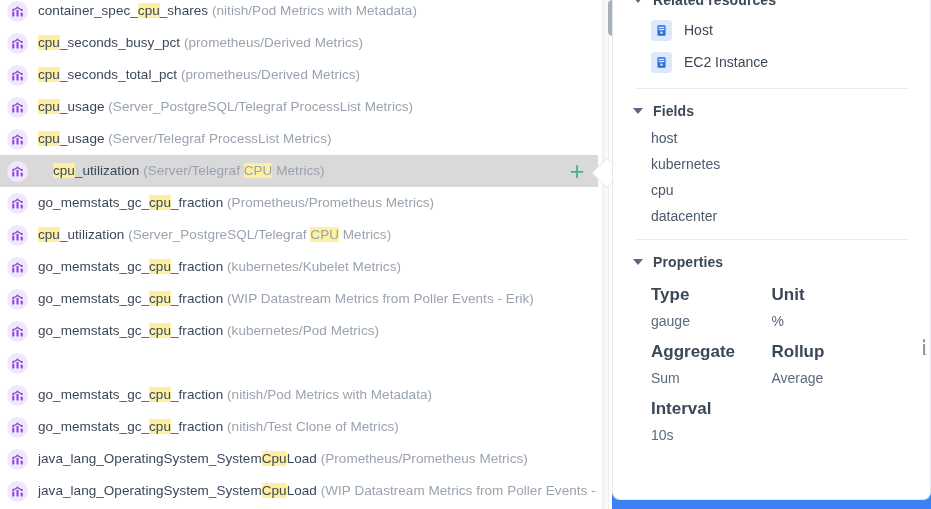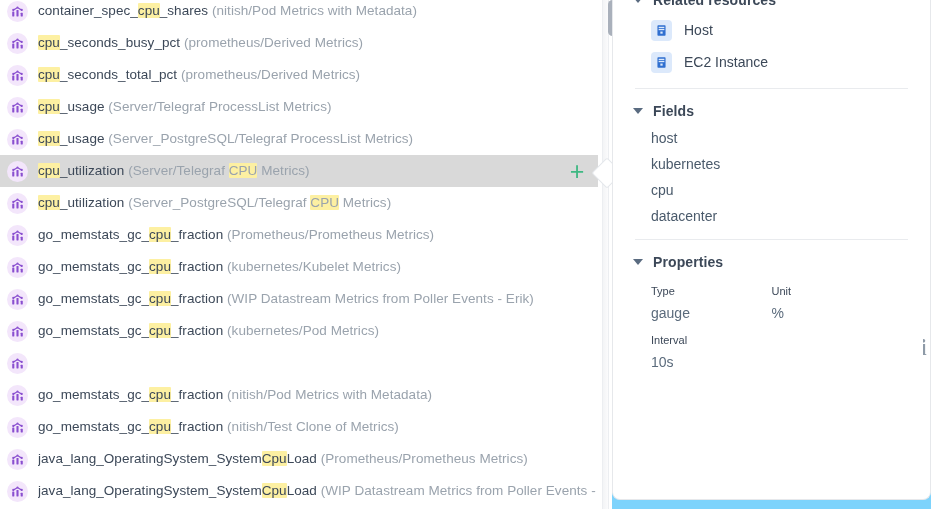--- a/index.html
+++ b/index.html
@@ -15,21 +15,21 @@
     position: relative;
     color: #3c4858;
   }
 
   
   #app {
     position: absolute;
     inset: 0;
     display: flex;
     flex-direction: row;
-    background: #7dd3fc;
+    background: #3b82f6;
   }
 
   
   .results-pane {
     position: relative;
     width: 598px;
     height: 509px;
     background: #ffffff;
     overflow: hidden;
   }
@@ -43,20 +43,21 @@
     height: 32px;
     display: flex;
     align-items: center;
     padding: 0 0 0 7px;
     box-sizing: border-box;
     position: relative;
     background: transparent;
   }
   .result-row.selected {
     background: #d9d9d9;
+    gap: 15px;
   }
   .metric-icon {
     flex: 0 0 auto;
     width: 21px;
     height: 21px;
     border-radius: 50%;
     background: #f3e6fb;
     display: flex;
     align-items: center;
     justify-content: center;
@@ -238,22 +239,22 @@
     padding-left: 18px;
     padding-right: 18px;
     padding-top: 9px;
   }
   .prop-pair-row {
     display: flex;
     margin-bottom: 13px;
   }
   .prop-cell { width: 146px; }
   .prop-label {
-    font-size: 11px;
-    font-weight: 400;
+    font-size: 17px;
+    font-weight: 700;
     color: #3c4858;
     margin-bottom: 8px;
   }
   .prop-value {
     font-size: 14px;
     color: #5b6b7c;
   }
 
   
   .edge-info {
@@ -329,35 +330,35 @@
             <svg width="13" height="13" viewBox="0 0 16 16" aria-hidden="true">
               <rect x="1.5" y="8" width="2.6" height="6" rx="0.5" fill="#8a4fd0"></rect>
               <rect x="6.7" y="6" width="2.6" height="8" rx="0.5" fill="#8a4fd0"></rect>
               <rect x="11.9" y="9.5" width="2.6" height="4.5" rx="0.5" fill="#8a4fd0"></rect>
               <path d="M2.8 6.3 L8 3.2 L13.2 6.3" stroke="#8a4fd0" stroke-width="1.5" fill="none" stroke-linecap="round"></path>
               <circle cx="2.8" cy="6.0" r="1.25" fill="#8a4fd0"></circle>
               <circle cx="8" cy="3.0" r="1.25" fill="#8a4fd0"></circle>
               <circle cx="13.2" cy="6.0" r="1.25" fill="#8a4fd0"></circle>
             </svg>
           </span>
+          <span class="row-text"><span class="row-name"><span class="hl">cpu</span>_usage</span> <span class="row-src">(Server_PostgreSQL/Telegraf ProcessList Metrics)</span></span>
+        </div>
+        <div class="result-row">
+          <span class="metric-icon">
+            <svg width="13" height="13" viewBox="0 0 16 16" aria-hidden="true">
+              <rect x="1.5" y="8" width="2.6" height="6" rx="0.5" fill="#8a4fd0"></rect>
+              <rect x="6.7" y="6" width="2.6" height="8" rx="0.5" fill="#8a4fd0"></rect>
+              <rect x="11.9" y="9.5" width="2.6" height="4.5" rx="0.5" fill="#8a4fd0"></rect>
+              <path d="M2.8 6.3 L8 3.2 L13.2 6.3" stroke="#8a4fd0" stroke-width="1.5" fill="none" stroke-linecap="round"></path>
+              <circle cx="2.8" cy="6.0" r="1.25" fill="#8a4fd0"></circle>
+              <circle cx="8" cy="3.0" r="1.25" fill="#8a4fd0"></circle>
+              <circle cx="13.2" cy="6.0" r="1.25" fill="#8a4fd0"></circle>
+            </svg>
+          </span>
           <span class="row-text"><span class="row-name"><span class="hl">cpu</span>_usage</span> <span class="row-src">(Server/Telegraf ProcessList Metrics)</span></span>
-        </div>
-        <div class="result-row">
-          <span class="metric-icon">
-            <svg width="13" height="13" viewBox="0 0 16 16" aria-hidden="true">
-              <rect x="1.5" y="8" width="2.6" height="6" rx="0.5" fill="#8a4fd0"></rect>
-              <rect x="6.7" y="6" width="2.6" height="8" rx="0.5" fill="#8a4fd0"></rect>
-              <rect x="11.9" y="9.5" width="2.6" height="4.5" rx="0.5" fill="#8a4fd0"></rect>
-              <path d="M2.8 6.3 L8 3.2 L13.2 6.3" stroke="#8a4fd0" stroke-width="1.5" fill="none" stroke-linecap="round"></path>
-              <circle cx="2.8" cy="6.0" r="1.25" fill="#8a4fd0"></circle>
-              <circle cx="8" cy="3.0" r="1.25" fill="#8a4fd0"></circle>
-              <circle cx="13.2" cy="6.0" r="1.25" fill="#8a4fd0"></circle>
-            </svg>
-          </span>
-          <span class="row-text"><span class="row-name"><span class="hl">cpu</span>_usage</span> <span class="row-src">(Server_PostgreSQL/Telegraf ProcessList Metrics)</span></span>
         </div>
         <div class="result-row selected">
           <span class="metric-icon">
             <svg width="13" height="13" viewBox="0 0 16 16" aria-hidden="true">
               <rect x="1.5" y="8" width="2.6" height="6" rx="0.5" fill="#8a4fd0"></rect>
               <rect x="6.7" y="6" width="2.6" height="8" rx="0.5" fill="#8a4fd0"></rect>
               <rect x="11.9" y="9.5" width="2.6" height="4.5" rx="0.5" fill="#8a4fd0"></rect>
               <path d="M2.8 6.3 L8 3.2 L13.2 6.3" stroke="#8a4fd0" stroke-width="1.5" fill="none" stroke-linecap="round"></path>
               <circle cx="2.8" cy="6.0" r="1.25" fill="#8a4fd0"></circle>
               <circle cx="8" cy="3.0" r="1.25" fill="#8a4fd0"></circle>
@@ -372,35 +373,35 @@
             <svg width="13" height="13" viewBox="0 0 16 16" aria-hidden="true">
               <rect x="1.5" y="8" width="2.6" height="6" rx="0.5" fill="#8a4fd0"></rect>
               <rect x="6.7" y="6" width="2.6" height="8" rx="0.5" fill="#8a4fd0"></rect>
               <rect x="11.9" y="9.5" width="2.6" height="4.5" rx="0.5" fill="#8a4fd0"></rect>
               <path d="M2.8 6.3 L8 3.2 L13.2 6.3" stroke="#8a4fd0" stroke-width="1.5" fill="none" stroke-linecap="round"></path>
               <circle cx="2.8" cy="6.0" r="1.25" fill="#8a4fd0"></circle>
               <circle cx="8" cy="3.0" r="1.25" fill="#8a4fd0"></circle>
               <circle cx="13.2" cy="6.0" r="1.25" fill="#8a4fd0"></circle>
             </svg>
           </span>
+          <span class="row-text"><span class="row-name">go_memstats_gc_<span class="hl">cpu</span>_fraction</span> <span class="row-src">(Prometheus/Prometheus Metrics)</span></span>
+        </div>
+        <div class="result-row">
+          <span class="metric-icon">
+            <svg width="13" height="13" viewBox="0 0 16 16" aria-hidden="true">
+              <rect x="1.5" y="8" width="2.6" height="6" rx="0.5" fill="#8a4fd0"></rect>
+              <rect x="6.7" y="6" width="2.6" height="8" rx="0.5" fill="#8a4fd0"></rect>
+              <rect x="11.9" y="9.5" width="2.6" height="4.5" rx="0.5" fill="#8a4fd0"></rect>
+              <path d="M2.8 6.3 L8 3.2 L13.2 6.3" stroke="#8a4fd0" stroke-width="1.5" fill="none" stroke-linecap="round"></path>
+              <circle cx="2.8" cy="6.0" r="1.25" fill="#8a4fd0"></circle>
+              <circle cx="8" cy="3.0" r="1.25" fill="#8a4fd0"></circle>
+              <circle cx="13.2" cy="6.0" r="1.25" fill="#8a4fd0"></circle>
+            </svg>
+          </span>
           <span class="row-text"><span class="row-name"><span class="hl">cpu</span>_utilization</span> <span class="row-src">(Server_PostgreSQL/Telegraf <span class="hl-src">CPU</span> Metrics)</span></span>
-        </div>
-        <div class="result-row">
-          <span class="metric-icon">
-            <svg width="13" height="13" viewBox="0 0 16 16" aria-hidden="true">
-              <rect x="1.5" y="8" width="2.6" height="6" rx="0.5" fill="#8a4fd0"></rect>
-              <rect x="6.7" y="6" width="2.6" height="8" rx="0.5" fill="#8a4fd0"></rect>
-              <rect x="11.9" y="9.5" width="2.6" height="4.5" rx="0.5" fill="#8a4fd0"></rect>
-              <path d="M2.8 6.3 L8 3.2 L13.2 6.3" stroke="#8a4fd0" stroke-width="1.5" fill="none" stroke-linecap="round"></path>
-              <circle cx="2.8" cy="6.0" r="1.25" fill="#8a4fd0"></circle>
-              <circle cx="8" cy="3.0" r="1.25" fill="#8a4fd0"></circle>
-              <circle cx="13.2" cy="6.0" r="1.25" fill="#8a4fd0"></circle>
-            </svg>
-          </span>
-          <span class="row-text"><span class="row-name">go_memstats_gc_<span class="hl">cpu</span>_fraction</span> <span class="row-src">(Prometheus/Prometheus Metrics)</span></span>
         </div>
         <div class="result-row">
           <span class="metric-icon">
             <svg width="13" height="13" viewBox="0 0 16 16" aria-hidden="true">
               <rect x="1.5" y="8" width="2.6" height="6" rx="0.5" fill="#8a4fd0"></rect>
               <rect x="6.7" y="6" width="2.6" height="8" rx="0.5" fill="#8a4fd0"></rect>
               <rect x="11.9" y="9.5" width="2.6" height="4.5" rx="0.5" fill="#8a4fd0"></rect>
               <path d="M2.8 6.3 L8 3.2 L13.2 6.3" stroke="#8a4fd0" stroke-width="1.5" fill="none" stroke-linecap="round"></path>
               <circle cx="2.8" cy="6.0" r="1.25" fill="#8a4fd0"></circle>
               <circle cx="8" cy="3.0" r="1.25" fill="#8a4fd0"></circle>
@@ -578,20 +579,30 @@
                 <div class="prop-label">Type</div>
                 <div class="prop-value">gauge</div>
               </div>
               <div class="prop-cell">
                 <div class="prop-label">Unit</div>
                 <div class="prop-value">%</div>
               </div>
             </div>
             <div class="prop-pair-row">
               <div class="prop-cell">
+                <div class="prop-label">Aggregate</div>
+                <div class="prop-value">Sum</div>
+              </div>
+              <div class="prop-cell">
+                <div class="prop-label">Rollup</div>
+                <div class="prop-value">Average</div>
+              </div>
+            </div>
+            <div class="prop-pair-row">
+              <div class="prop-cell">
                 <div class="prop-label">Interval</div>
                 <div class="prop-value">10s</div>
               </div>
               <div class="prop-cell"></div>
             </div>
           </div>
       </div>
 
     </div>
 

